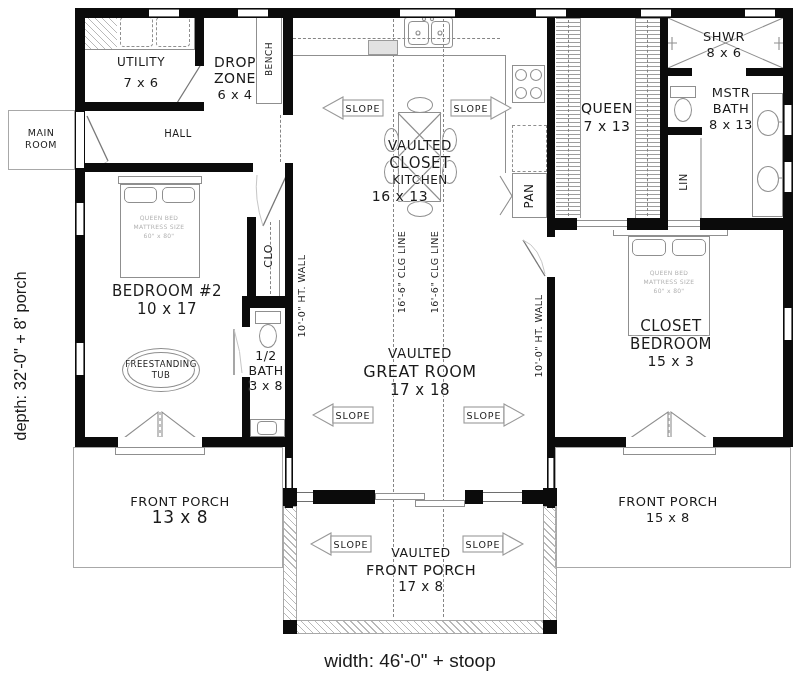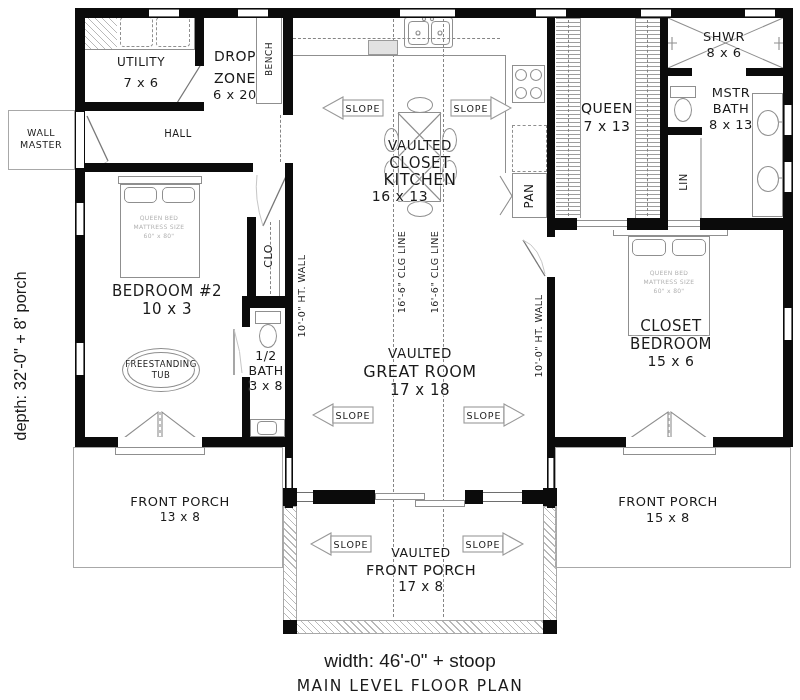--- a/index.html
+++ b/index.html
@@ -240,54 +240,54 @@
     <text x="41" y="17" text-anchor="middle" font-size="9.5" letter-spacing="1">SLOPE</text>
   </svg>
   <svg class="arrow" style="left:462px;top:531px" width="62" height="26">
     <rect class="arr" x="1" y="5" width="40" height="16"></rect>
       <polygon class="arr" points="61,13 41,2 41,24"></polygon>
     <text x="21" y="17" text-anchor="middle" font-size="9.5" letter-spacing="1">SLOPE</text>
   </svg>
 
   <div class="label" style="left:141px;top:62px;font-size:12px">UTILITY</div>
   <div class="label" style="left:141px;top:82px;font-size:13px">7 x 6</div>
-  <div class="label" style="left:235px;top:56px;font-size:14px">DROP</div>
+  <div class="label" style="left:235px;top:62px;font-size:14px">DROP</div>
   <div class="label" style="left:235px;top:78px;font-size:14px">ZONE</div>
-  <div class="label" style="left:235px;top:94px;font-size:13px">6 x 20</div>
+  <div class="label" style="left:235px;top:94px;font-size:13px">6 x 4</div>
   <div class="label" style="left:178px;top:134px;font-size:10px">HALL</div>
-  <div class="label" style="left:41px;top:133px;font-size:9.5px">WALL</div>
-  <div class="label" style="left:41px;top:145px;font-size:9.5px">MASTER</div>
+  <div class="label" style="left:41px;top:133px;font-size:9.5px">MAIN</div>
+  <div class="label" style="left:41px;top:145px;font-size:9.5px">ROOM</div>
   <div class="label" style="left:167px;top:291px;font-size:15px">BEDROOM #2</div>
-  <div class="label" style="left:167px;top:309px;font-size:15px">10 x 3</div>
+  <div class="label" style="left:167px;top:309px;font-size:15px">10 x 17</div>
   <div class="vlabel" style="left:268px;top:256px;font-size:11px">CLO</div>
   <div class="label" style="left:266px;top:356px;font-size:12.5px">1/2</div>
   <div class="label" style="left:266px;top:371px;font-size:12.5px">BATH</div>
   <div class="label" style="left:266px;top:386px;font-size:12.5px">3 x 8</div>
   <div class="label" style="left:420px;top:146px;font-size:13.5px">VAULTED</div>
   <div class="label" style="left:420px;top:163px;font-size:15px">CLOSET</div>
-  <div class="label" style="left:420px;top:180px;font-size:16px">KITCHEN</div>
+  <div class="label" style="left:420px;top:180px;font-size:12px">KITCHEN</div>
   <div class="label" style="left:400px;top:196px;font-size:14px">16 x 13</div>
   <div class="label" style="left:420px;top:354px;font-size:13.5px">VAULTED</div>
   <div class="label" style="left:420px;top:372px;font-size:16px">GREAT ROOM</div>
   <div class="label" style="left:420px;top:390px;font-size:15px">17 x 18</div>
   <div class="label" style="left:607px;top:108px;font-size:14px">QUEEN</div>
   <div class="label" style="left:607px;top:126px;font-size:14px">7 x 13</div>
   <div class="label" style="left:724px;top:36px;font-size:13px">SHWR</div>
   <div class="label" style="left:724px;top:52px;font-size:13px">8 x 6</div>
   <div class="label" style="left:731px;top:92px;font-size:13px">MSTR</div>
   <div class="label" style="left:731px;top:108px;font-size:13px">BATH</div>
   <div class="label" style="left:731px;top:124px;font-size:13px">8 x 13</div>
   <div class="vlabel" style="left:684px;top:182px;font-size:10px">LIN</div>
   <div class="vlabel" style="left:529px;top:196px;font-size:12px">PAN</div>
   <div class="vlabel" style="left:269px;top:59px;font-size:9px">BENCH</div>
   <div class="label" style="left:671px;top:326px;font-size:15px">CLOSET</div>
   <div class="label" style="left:671px;top:344px;font-size:15px">BEDROOM</div>
-  <div class="label" style="left:671px;top:361px;font-size:14px">15 x 6</div>
+  <div class="label" style="left:671px;top:361px;font-size:14px">15 x 3</div>
   <div class="label" style="left:180px;top:501px;font-size:13px">FRONT PORCH</div>
-  <div class="label" style="left:180px;top:517px;font-size:12px">13 x 8</div>
+  <div class="label" style="left:180px;top:517px;font-size:17px">13 x 8</div>
   <div class="label" style="left:668px;top:501px;font-size:13px">FRONT PORCH</div>
   <div class="label" style="left:668px;top:517px;font-size:13px">15 x 8</div>
   <div class="label" style="left:421px;top:553px;font-size:12.5px">VAULTED</div>
   <div class="label" style="left:421px;top:570px;font-size:14.5px">FRONT PORCH</div>
   <div class="label" style="left:421px;top:587px;font-size:13.5px">17 x 8</div>
 
   <div class="label" style="left:161px;top:364px;font-size:8.5px">FREESTANDING</div>
   <div class="label" style="left:161px;top:375px;font-size:8.5px">TUB</div>
   <div class="label tiny" style="left:159px;top:218px;font-size:6px">QUEEN BED</div>
   <div class="label tiny" style="left:159px;top:227px;font-size:6px">MATTRESS SIZE</div>
@@ -296,15 +296,14 @@
   <div class="label tiny" style="left:669px;top:282px;font-size:6px">MATTRESS SIZE</div>
   <div class="label tiny" style="left:669px;top:291px;font-size:6px">60" x 80"</div>
 
   <div class="vlabel" style="left:402px;top:272px;font-size:9.5px">16'-6" CLG LINE</div>
   <div class="vlabel" style="left:435px;top:272px;font-size:9.5px">16'-6" CLG LINE</div>
   <div class="vlabel" style="left:302px;top:296px;font-size:9.5px">10'-0" HT. WALL</div>
   <div class="vlabel" style="left:539px;top:336px;font-size:9.5px">10'-0" HT. WALL</div>
 
   <div class="vlabel dim" style="left:20px;top:356px;font-size:16.5px">depth: 32'-0" + 8' porch</div>
   <div class="label dim" style="left:410px;top:660px;font-size:19px">width: 46'-0" + stoop</div>
-  <div class="label" style="left:410px;top:687px;font-size:15.5px;letter-spacing:1.5px">MAIN LEVEL FLOOR PLAN</div>
 
 </div>
 
 </body></html>

